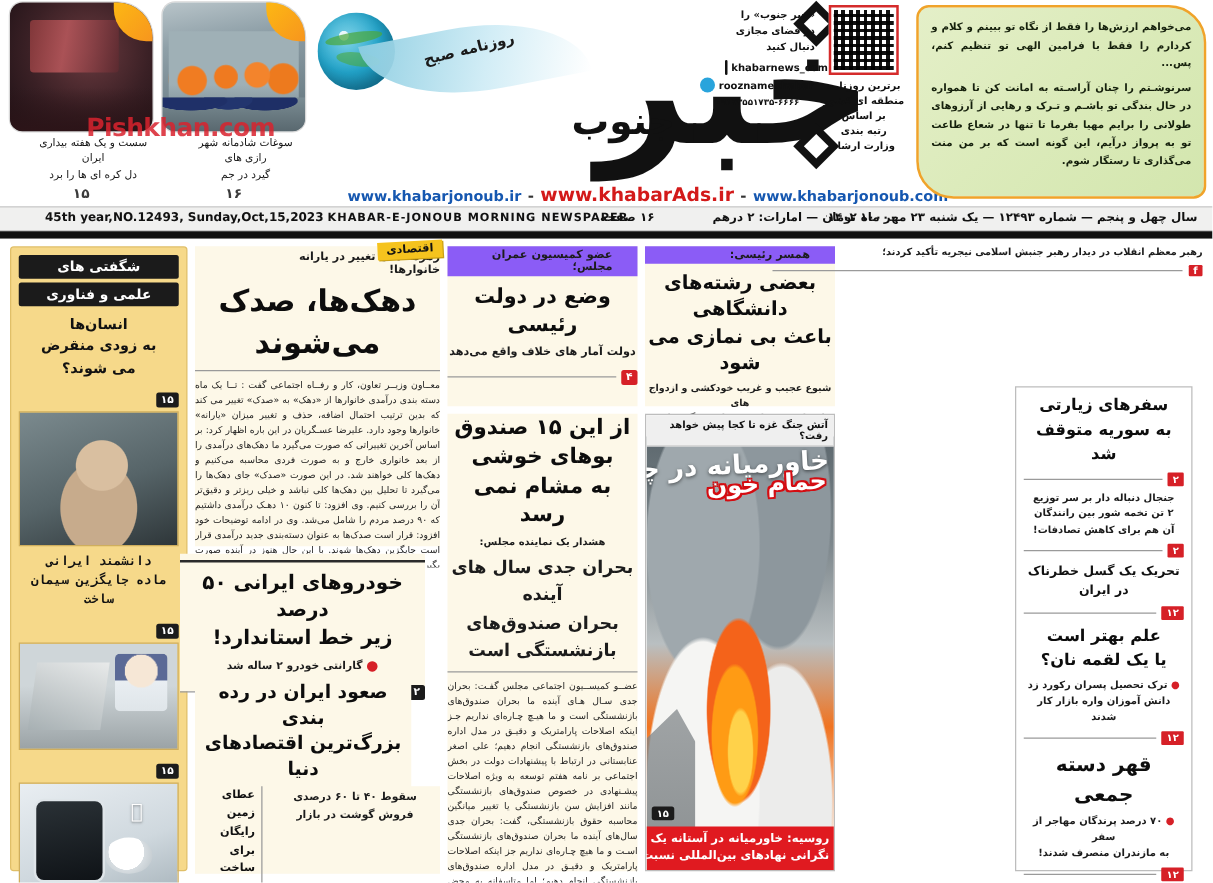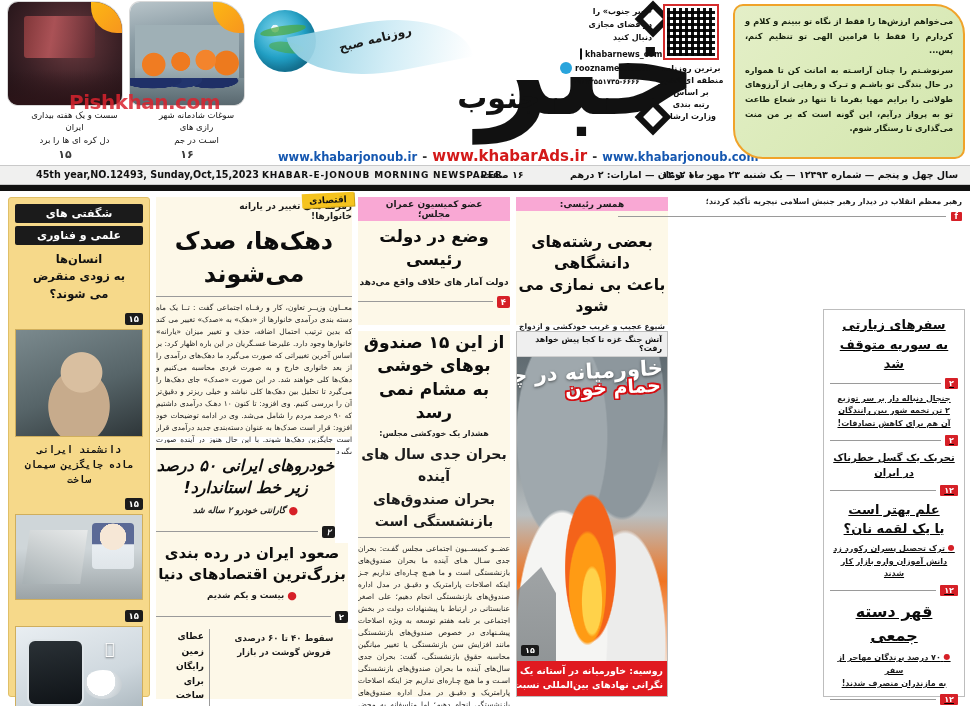--- a/index.html
+++ b/index.html
@@ -250,21 +250,21 @@
   .apple-mark {
     position:absolute; right:22%; top:14%; font-size:16px; color:#fff; z-index:3;
     text-shadow:0 1px 2px rgba(0,0,0,.5);
   }
   .pgline { text-align:right; margin:1px 0 2px; }
 
   
   .panel { position:absolute; background:#fdf8e8; }
   .kicker {
     font-size:9px; font-weight:700; color:#1c1c1c; direction:rtl;
-    background:#f9a8d4; padding:2px 20px; display:block; text-align:center;
+    background:#8b5cf6; padding:2px 20px; display:block; text-align:right;
   }
   .kicker.plain { background:transparent; text-align:right; padding:2px 0; }
   .hl {
     direction:rtl; color:#0d0d0d; font-weight:900; text-align:center;
     line-height:1.38;
   }
   .sub {
     direction:rtl; font-size:8.6px; font-weight:700; color:#1c1c1c;
     text-align:center; line-height:1.6; margin-top:3px;
   }
@@ -278,23 +278,23 @@
   .contin { font-weight:900; font-size:8px; direction:rtl; }
 
   
   .colA { left:156px; top:6px; width:196px; height:240px; }
   .tagEco {
     position:absolute; right:-2px; top:-4px; background:#f5c31e; color:#111;
     font-size:9px; font-weight:900; padding:2px 7px; direction:rtl;
     transform:rotate(-3deg); box-shadow:1px 1px 0 #caa015;
   }
   
-  .colB { left:156px; top:252px; width:179px; height:110px;font-style:italic; }
-  
-  .colC { left:156px; top:352px; width:192px; height:92px; }
+  .colB { left:144px; top:252px; width:196px; height:110px; }
+  
+  .colC { left:156px; top:352px; width:173px; height:92px; }
   
   .colD { left:156px; top:438px; width:196px; height:70px; }
 
   
   .colE { left:358px; top:6px; width:152px; height:128px; }
   
   .colF { left:516px; top:6px; width:152px; height:128px; }
   
   .colG { left:358px; top:140px; width:152px; height:366px; }
 
@@ -348,21 +348,21 @@
   .redbar {
     position:absolute; left:0; bottom:0; width:100%; background:#e01a20;
     z-index:6; padding:3px 4px; direction:rtl;
   }
   .redbar div {
     color:#fff; font-size:9.4px; font-weight:900; text-align:right;
     line-height:1.55; white-space:nowrap;
   }
 
   
-  .rightcol { position:absolute; right:5px; top:6px; width:142px; height:500px;text-decoration:underline; }
+  .rightcol { position:absolute; right:16px; top:6px; width:142px; height:500px; }
   .lead-kicker {
     font-size:7.6px; color:#1c1c1c; direction:rtl; text-align:right;
     line-height:1.4; margin-bottom:3px; font-weight:600;
   }
   .lead-hl {
     direction:rtl; font-size:19px; font-weight:900; color:#0d0d0d;
     text-align:center; line-height:1.42;
   }
   .fb-icon {
     display:inline-block; background:#d62027; color:#fff; font-size:8px;
@@ -406,21 +406,21 @@
           <div>دل کره ای ها را برد</div>
         </div>
         <div class="promo-num">۱۵</div>
       </div>
       <div class="promo p2">
         <div class="promo-img">
           <div class="promo-corner"></div>
         </div>
         <div class="promo-cap">
           <div>سوغات شادمانه شهر رازی های</div>
-          <div>اسـت در جم</div>
+          <div>گیرد در جم</div>
         </div>
         <div class="promo-num">۱۶</div>
       </div>
       <div class="watermark">
         <div class="wm-red">Pishkhan.com</div>
       </div>
     </div>
 
     <div class="masthead">
       <div class="logo-box">
@@ -588,41 +588,41 @@
       </div>
       <div class="sub" style="font-size:9px;">دولت آمار های خلاف واقع می‌دهد</div>
       <div class="rowpg" style="margin-top:7px;">
         <span class="pg-sq" style="background:#d62027;">۴</span>
         <span class="line"></span>
       </div>
     </div>
 
     <div class="panel colF">
       <div class="kicker">همسر رئیسی:</div>
-      <div class="hl" style="font-size:15.5px;margin-top:21px;">
+      <div class="hl" style="font-size:15.5px;margin-top:5px;">
         <div>بعضی رشته‌های دانشگاهی</div>
         <div>باعث بی نمازی می شود</div>
       </div>
       <div class="sub" style="font-size:7.6px;font-weight:600;">
         <div>شیوع عجیب و غریب خودکشی و ازدواج های</div>
         <div>خارج از تعهد واقعیت های زندگی ماست</div>
       </div>
       <div class="rowpg" style="margin-top:5px;">
         <span class="pg-sq" style="background:#d62027;">۲</span>
         <span class="line"></span>
       </div>
     </div>
 
     <div class="panel colG">
       <div class="hl" style="font-size:17px;">
         <div>از این ۱۵ صندوق</div>
         <div>بوهای خوشی</div>
         <div>به مشام نمی رسد</div>
       </div>
-      <div class="kicker plain" style="text-align:center;font-size:8px;margin-top:2px;">هشدار یک خودکشی مجلس:</div>
+      <div class="kicker plain" style="text-align:center;font-size:8px;margin-top:2px;">هشدار یک نماینده مجلس:</div>
       <div class="sub" style="font-size:14px;">
         <div>بحران جدی سال های آینده</div>
         <div>بحران صندوق‌های بازنشستگی است</div>
       </div>
       <div class="hrule"></div>
       <div class="bodytext" style="height:248px;overflow:hidden;">عضــو کمیســیون اجتماعی مجلس گفـت: بحران جدی سـال هـای آینده ما بحران صندوق‌های بازنشستگی است و ما هیـچ چـاره‌ای نداریم جـز اینکه اصلاحات پارامتریک و دقیـق در مدل اداره صندوق‌های بازنشستگی انجام دهیم؛ علی اصغر عنابستانی در ارتباط با پیشنهادات دولت در بخش اجتماعی بر نامه هفتم توسعه به ویژه اصلاحات پیشـنهادی در خصوص صندوق‌های بازنشستگی مانند افزایش سن بازنشستگی یا تغییر میانگین محاسبه حقوق بازنشستگی، گفت: بحران جدی سال‌های آینده ما بحران صندوق‌های بازنشستگی اسـت و ما هیچ چـاره‌ای نداریم جز اینکه اصلاحات پارامتریک و دقیـق در مدل اداره صندوق‌های بازنشستگی انجام دهیم؛ اما متاسفانه به محض اینکه این اصلاحات آغاز می‌شود فضاسازی و جوی در کشور ساخته می‌شـود که گویا می خواهیم با این اصلاحات حق و حقوق بازنشسته فعلی را نادیده بگیریم.</div>
 
     </div>
 
     <div class="photoblock">

